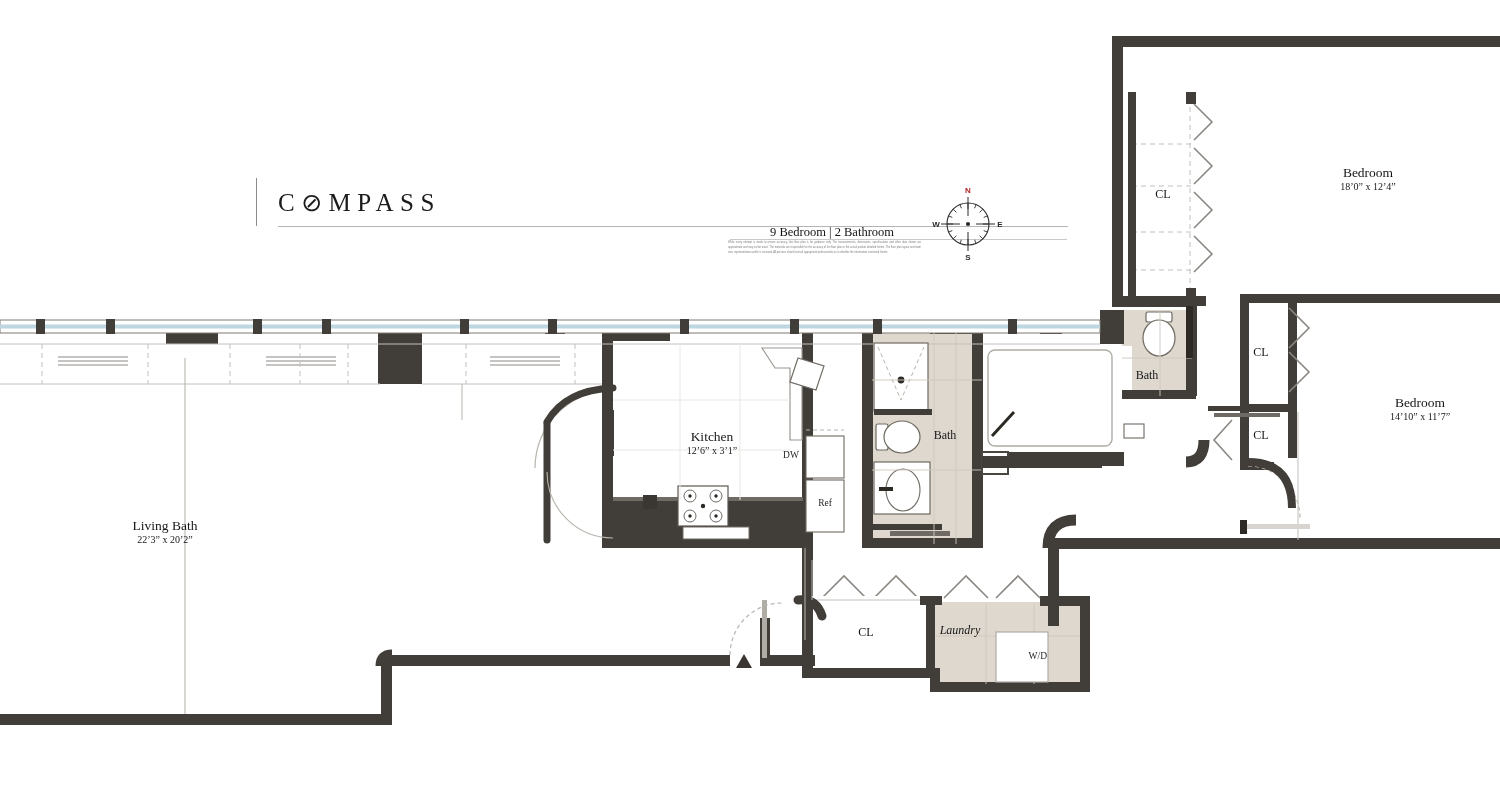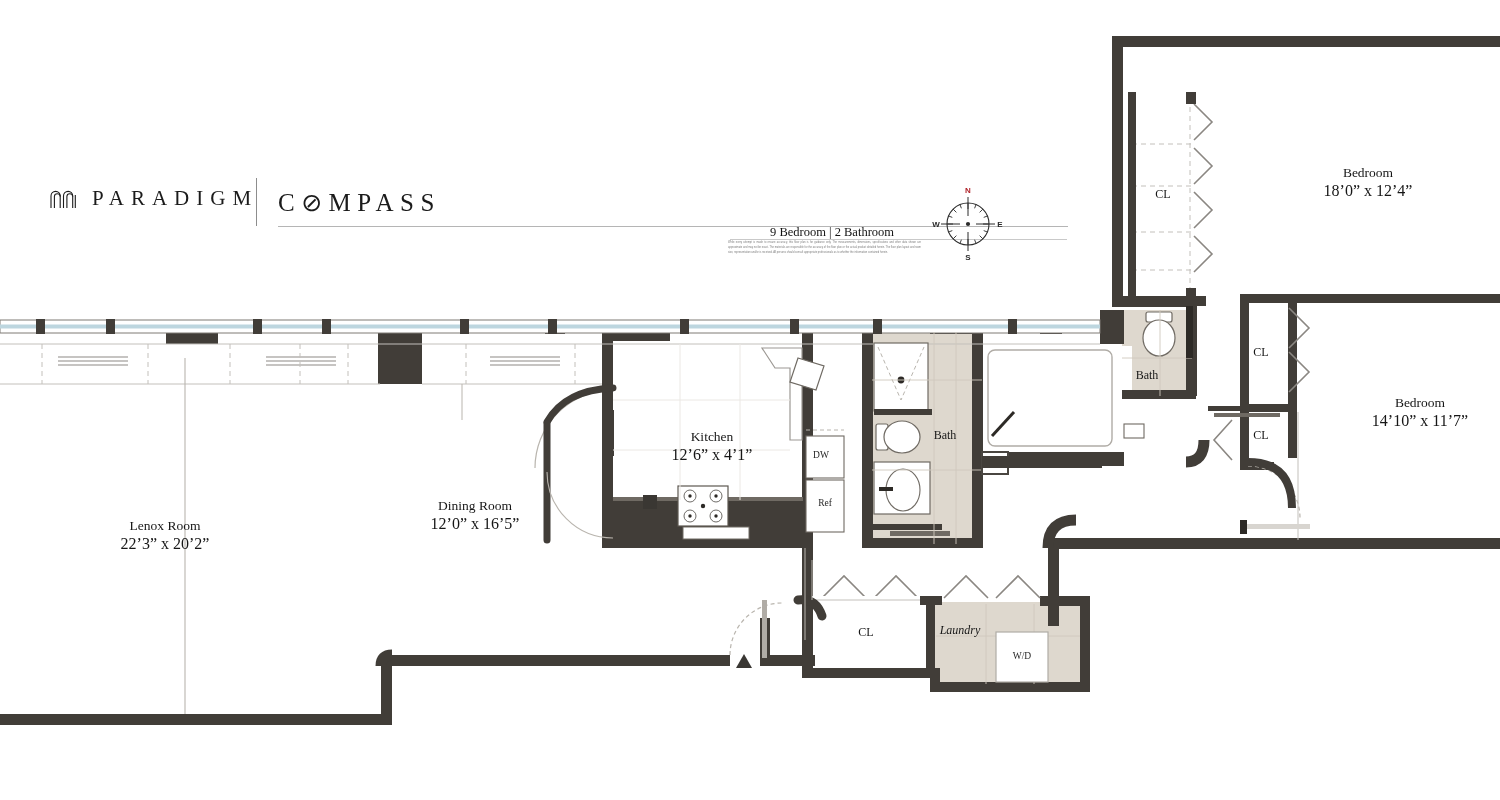--- a/index.html
+++ b/index.html
@@ -27,43 +27,31 @@
   
   .rose{position:absolute;left:928px;top:180px;width:80px;height:85px;}
   .rose text{font-family:"Liberation Sans",sans-serif;font-size:8px;font-weight:bold;}
 
   
   .wall{position:absolute;background:#413d38;}
   .room{position:absolute;background:#ffffff;}
   .tilefloor{position:absolute;background:#ded8ce;}
   .lbl{position:absolute;text-align:center;white-space:nowrap;line-height:1.22;}
   .lbl .nm{font-size:13.5px;color:#161616;}
-  .lbl .dim{font-size:16px;color:#161616;}
+  .lbl .dim{font-size:10px;color:#161616;}
   .lbl-sm{position:absolute;text-align:center;white-space:nowrap;font-size:12px;color:#161616;}
   .lbl-xs{position:absolute;text-align:center;white-space:nowrap;font-size:9.5px;color:#262626;}
   svg.ov{position:absolute;left:0;top:0;width:1500px;height:800px;overflow:visible;
          pointer-events:none;}
 </style>
 </head>
 <body>
 
 <div id="plan">
 
-  <div class="brand">
-    <svg class="brand-mark" viewBox="0 0 30 30">
-      <g fill="none" stroke="#1b1b1b" stroke-width="1.1">
-        <path d="M3 25 L3 13 A4.6 4.6 0 0 1 12.2 13 L12.2 25"></path>
-        <path d="M6.4 25 L6.4 13.6 A2.9 2.9 0 0 1 12.2 13.6"></path>
-        <path d="M15.5 25 L15.5 13 A4.6 4.6 0 0 1 24.7 13 L24.7 25"></path>
-        <path d="M18.9 25 L18.9 13.6 A2.9 2.9 0 0 1 24.7 13.6"></path>
-        <path d="M27.3 25 L27.3 12"></path>
-      </g>
-    </svg>
-    <span class="brand-name">PARADIGM</span>
-  </div>
   <div class="brand-divider"></div>
   <div class="compass-word">C⊘MPASS</div>
   <div class="compass-rule"></div>
 
   <div class="sub-rule"></div>
   <div class="subaddr">9 Bedroom | 2 Bathroom</div>
   <div class="legal">While every attempt is made to ensure accuracy, this floor plan is for guidance only. The measurements, dimensions, specifications and other data shown are approximate and may not be exact. The materials are responsible for the accuracy of the floor plan or the actual product detailed herein. The floor plan layout and room size, representation and/or is received. All persons should consult appropriate professionals as to whether the information contained herein.</div>
 
   <svg class="rose" viewBox="0 0 80 85">
     <circle cx="40" cy="44" r="21" fill="none" stroke="#2b2b2b" stroke-width="1.1"></circle>
@@ -369,48 +357,44 @@
     <line x1="805" y1="548" x2="805" y2="640" stroke="#b9b5ae" stroke-width="1"></line>
 
     <path d="M1048 548 q 0 -28 28 -28" fill="none" stroke="#413d38" stroke-width="11"></path>
     <path d="M1186 462 q 18 0 18 -22" fill="none" stroke="#413d38" stroke-width="11"></path>
     <rect x="982" y="456" width="120" height="12" fill="#413d38"></rect>
 
     <path d="M381 666 q 0 -11 11 -11" fill="none" stroke="#413d38" stroke-width="11"></path>
   </svg>
 
   <div class="lbl" style="left:75px;top:518px;width:180px;">
-    <div class="nm">Lenox Room</div>
+    <div class="nm">Living Bath</div>
     <div class="dim">22’3” x 20’2”</div>
   </div>
 
-  <div class="lbl" style="left:385px;top:498px;width:180px;">
-    <div class="nm">Dining Room</div>
-    <div class="dim">12’0” x 16’5”</div>
-  </div>
 
   <div class="lbl" style="left:622px;top:429px;width:180px;">
     <div class="nm">Kitchen</div>
-    <div class="dim">12’6” x 4’1”</div>
+    <div class="dim">12’6” x 3’1”</div>
   </div>
 
   <div class="lbl" style="left:1278px;top:165px;width:180px;">
     <div class="nm">Bedroom</div>
     <div class="dim">18’0” x 12’4”</div>
   </div>
 
   <div class="lbl" style="left:1330px;top:395px;width:180px;">
     <div class="nm">Bedroom</div>
     <div class="dim">14’10” x 11’7”</div>
   </div>
 
   <div class="lbl-sm" style="left:900px;top:428px;width:90px;">Bath</div>
   <div class="lbl-sm" style="left:1112px;top:368px;width:70px;">Bath</div>
   <div class="lbl-sm" style="left:915px;top:623px;width:90px;font-style:italic;">Laundry</div>
   <div class="lbl-sm" style="left:831px;top:625px;width:70px;">CL</div>
   <div class="lbl-sm" style="left:1128px;top:187px;width:70px;">CL</div>
   <div class="lbl-sm" style="left:1226px;top:345px;width:70px;">CL</div>
   <div class="lbl-sm" style="left:1226px;top:428px;width:70px;">CL</div>
-  <div class="lbl-xs" style="left:997px;top:651px;width:50px;">W/D</div>
-  <div class="lbl-xs" style="left:802px;top:450px;width:38px;">DW</div>
+  <div class="lbl-xs" style="left:997px;top:651px;width:50px;text-align:right;">W/D</div>
+  <div class="lbl-xs" style="left:772px;top:450px;width:38px;">DW</div>
   <div class="lbl-xs" style="left:806px;top:498px;width:38px;">Ref</div>
 
 </div>
 
 </body></html>

